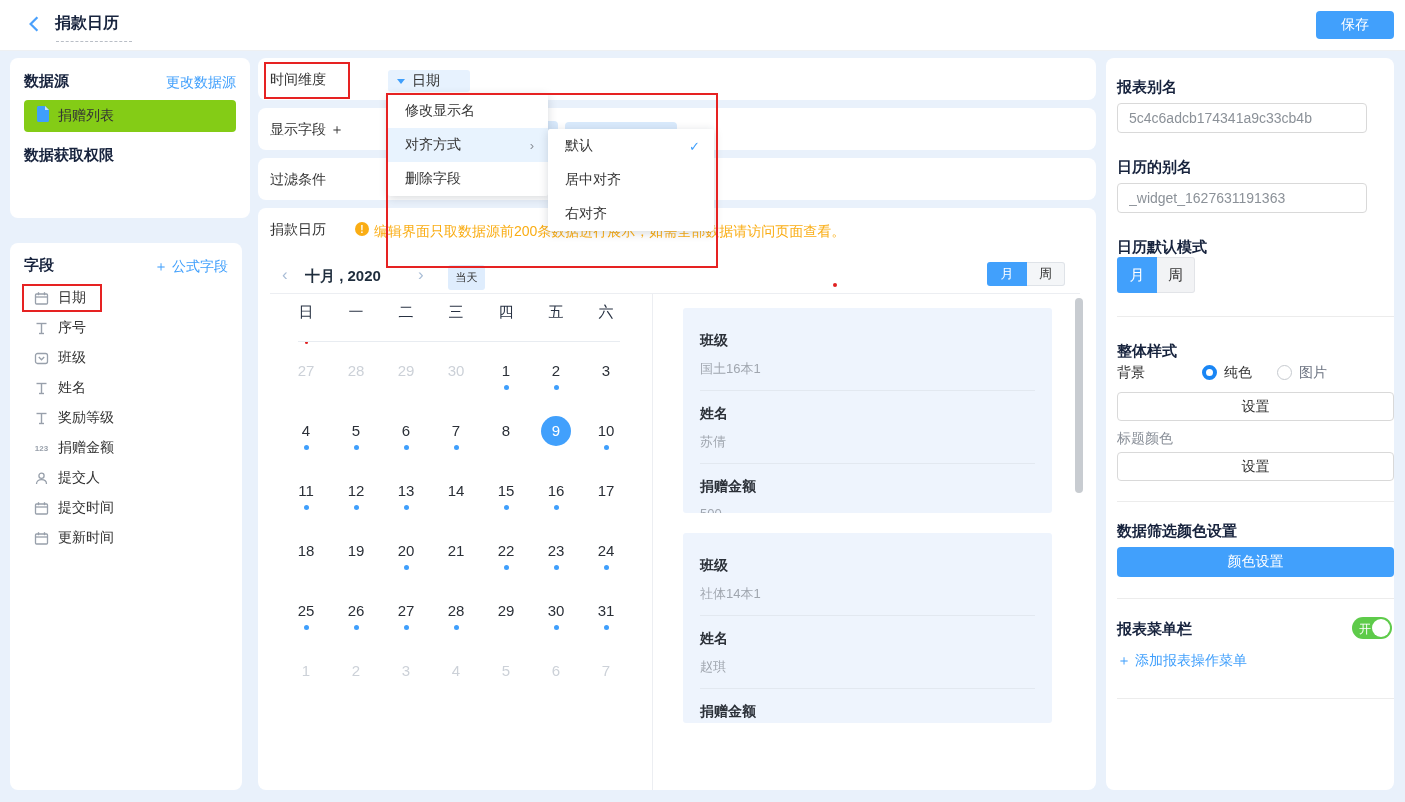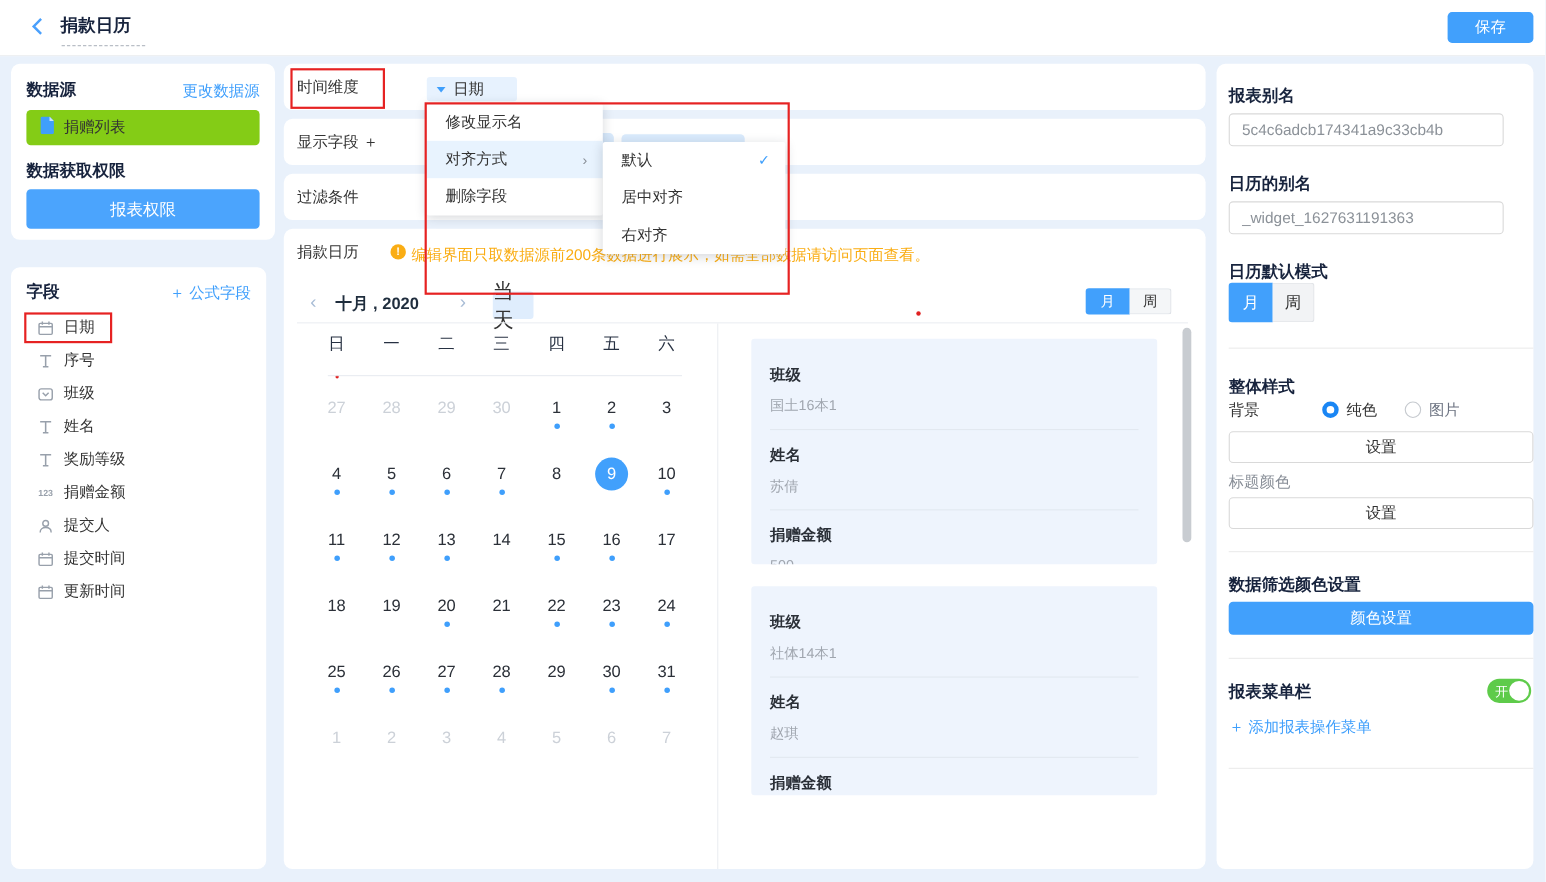--- a/index.html
+++ b/index.html
@@ -40,21 +40,21 @@
         align-items:center;justify-content:center;font-size:13px;color:#4a5158;cursor:pointer;}
   
   .warn-icon{position:absolute;left:97px;top:14px;width:14px;height:14px;border-radius:50%;
         background:#faad14;color:#fff;font-size:10px;font-weight:bold;display:flex;
         align-items:center;justify-content:center;}
   .warn-text{position:absolute;left:116px;top:15px;font-size:14px;color:#faad14;white-space:nowrap;}
   
   .nav-arrow{position:absolute;top:57px;font-size:17px;color:#a9bdd6;cursor:pointer;}
   .month-label{position:absolute;left:47px;top:59px;font-size:15px;font-weight:bold;color:#1f2d3d;}
   .today-btn{position:absolute;left:190px;top:57px;width:37px;height:25px;background:#dfedfd;
-        border-radius:3px;font-size:19px;color:#333;display:flex;align-items:center;justify-content:center;cursor:pointer;}
+        border-radius:3px;font-size:11px;color:#333;display:flex;align-items:center;justify-content:center;cursor:pointer;}
   .cal-toggle{position:absolute;left:729px;top:54px;height:24px;display:flex;}
   .seg{display:flex;align-items:center;justify-content:center;font-size:13px;cursor:pointer;box-sizing:border-box;}
   .seg.on{width:40px;background:#41a0fc;color:#fff;border-radius:3px 0 0 3px;}
   .seg.off{width:38px;background:#f4f6f8;color:#333;border:1px solid #dfe3e8;border-left:none;border-radius:0 3px 3px 0;}
   .h-div{position:absolute;background:#eceef2;height:1px;}
   .v-div{position:absolute;background:#eceef2;width:1px;}
   .weekday-row{position:absolute;left:23px;top:95px;display:grid;grid-template-columns:repeat(7,50px);}
   .wd{text-align:center;font-size:15px;color:#273142;}
   .cal-grid{position:absolute;left:23px;top:152px;display:grid;grid-template-columns:repeat(7,50px);grid-auto-rows:60px;}
   .cal-cell{display:flex;flex-direction:column;align-items:center;cursor:pointer;}
@@ -128,21 +128,20 @@
     <div class="ds-item">
       <span>
         <svg width="14" height="16" viewBox="0 0 14 16">
             <path d="M1 1.5 C1 .7 1.7 0 2.5 0 H9 L13 4 V14.5 C13 15.3 12.3 16 11.5 16 H2.5 C1.7 16 1 15.3 1 14.5 Z" fill="#3f9ffc"></path>
             <path d="M9 0 L13 4 H9 Z" fill="#c8e1fd"></path>
           </svg>
       </span>
       <span class="lbl">捐赠列表</span>
     </div>
     <span class="abs bold15" style="left:14px;top:88px;">数据获取权限</span>
-    <div class="perm-btn">报表权限</div>
   </div>
 
   <div class="card" style="left:10px;top:243px;width:232px;height:547px;">
     <span class="abs bold15" style="left:14px;top:13px;">字段</span>
     <span class="abs blue-link" style="right:14px;top:15px;"><span>＋</span> <span>公式字段</span></span>
     <div class="field-list" id="field-list">
         <div class="field-item boxed">
           <span class="f-icon">
             <svg width="15" height="15" viewBox="0 0 15 15">
               <rect x="1.5" y="3" width="12" height="10" rx="1" fill="none" stroke="#98a0ab" stroke-width="1.3"></rect>

